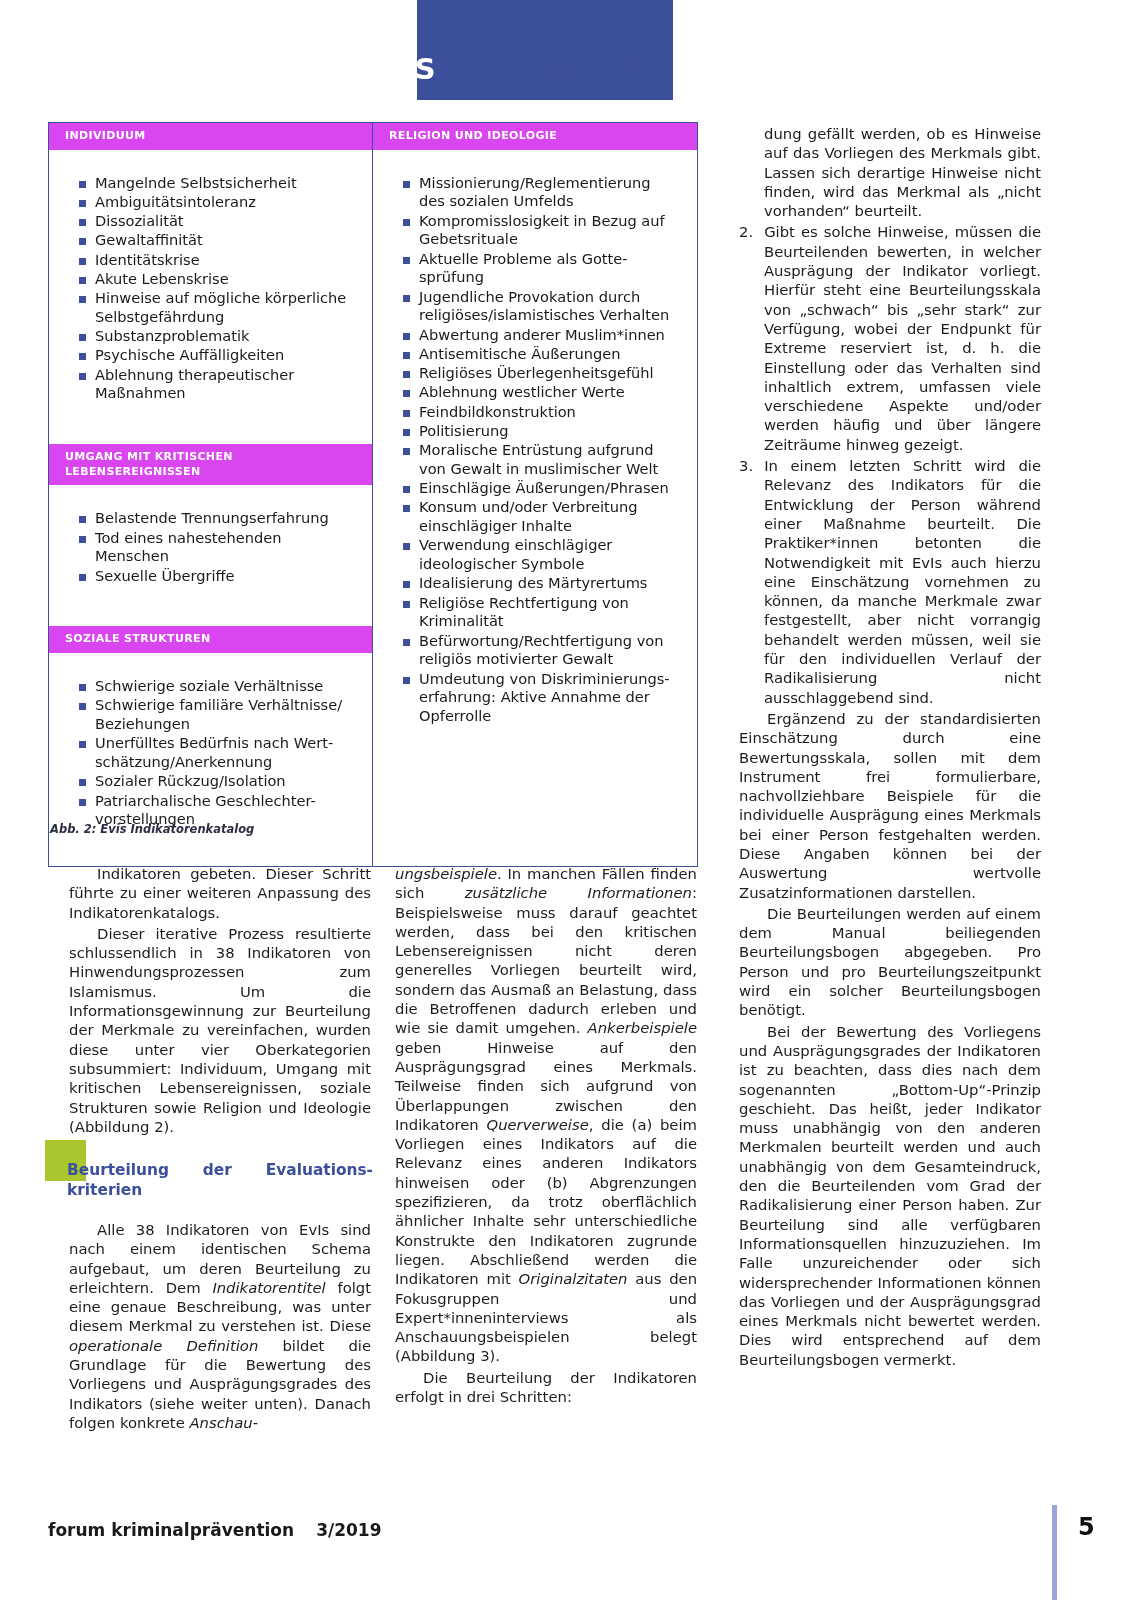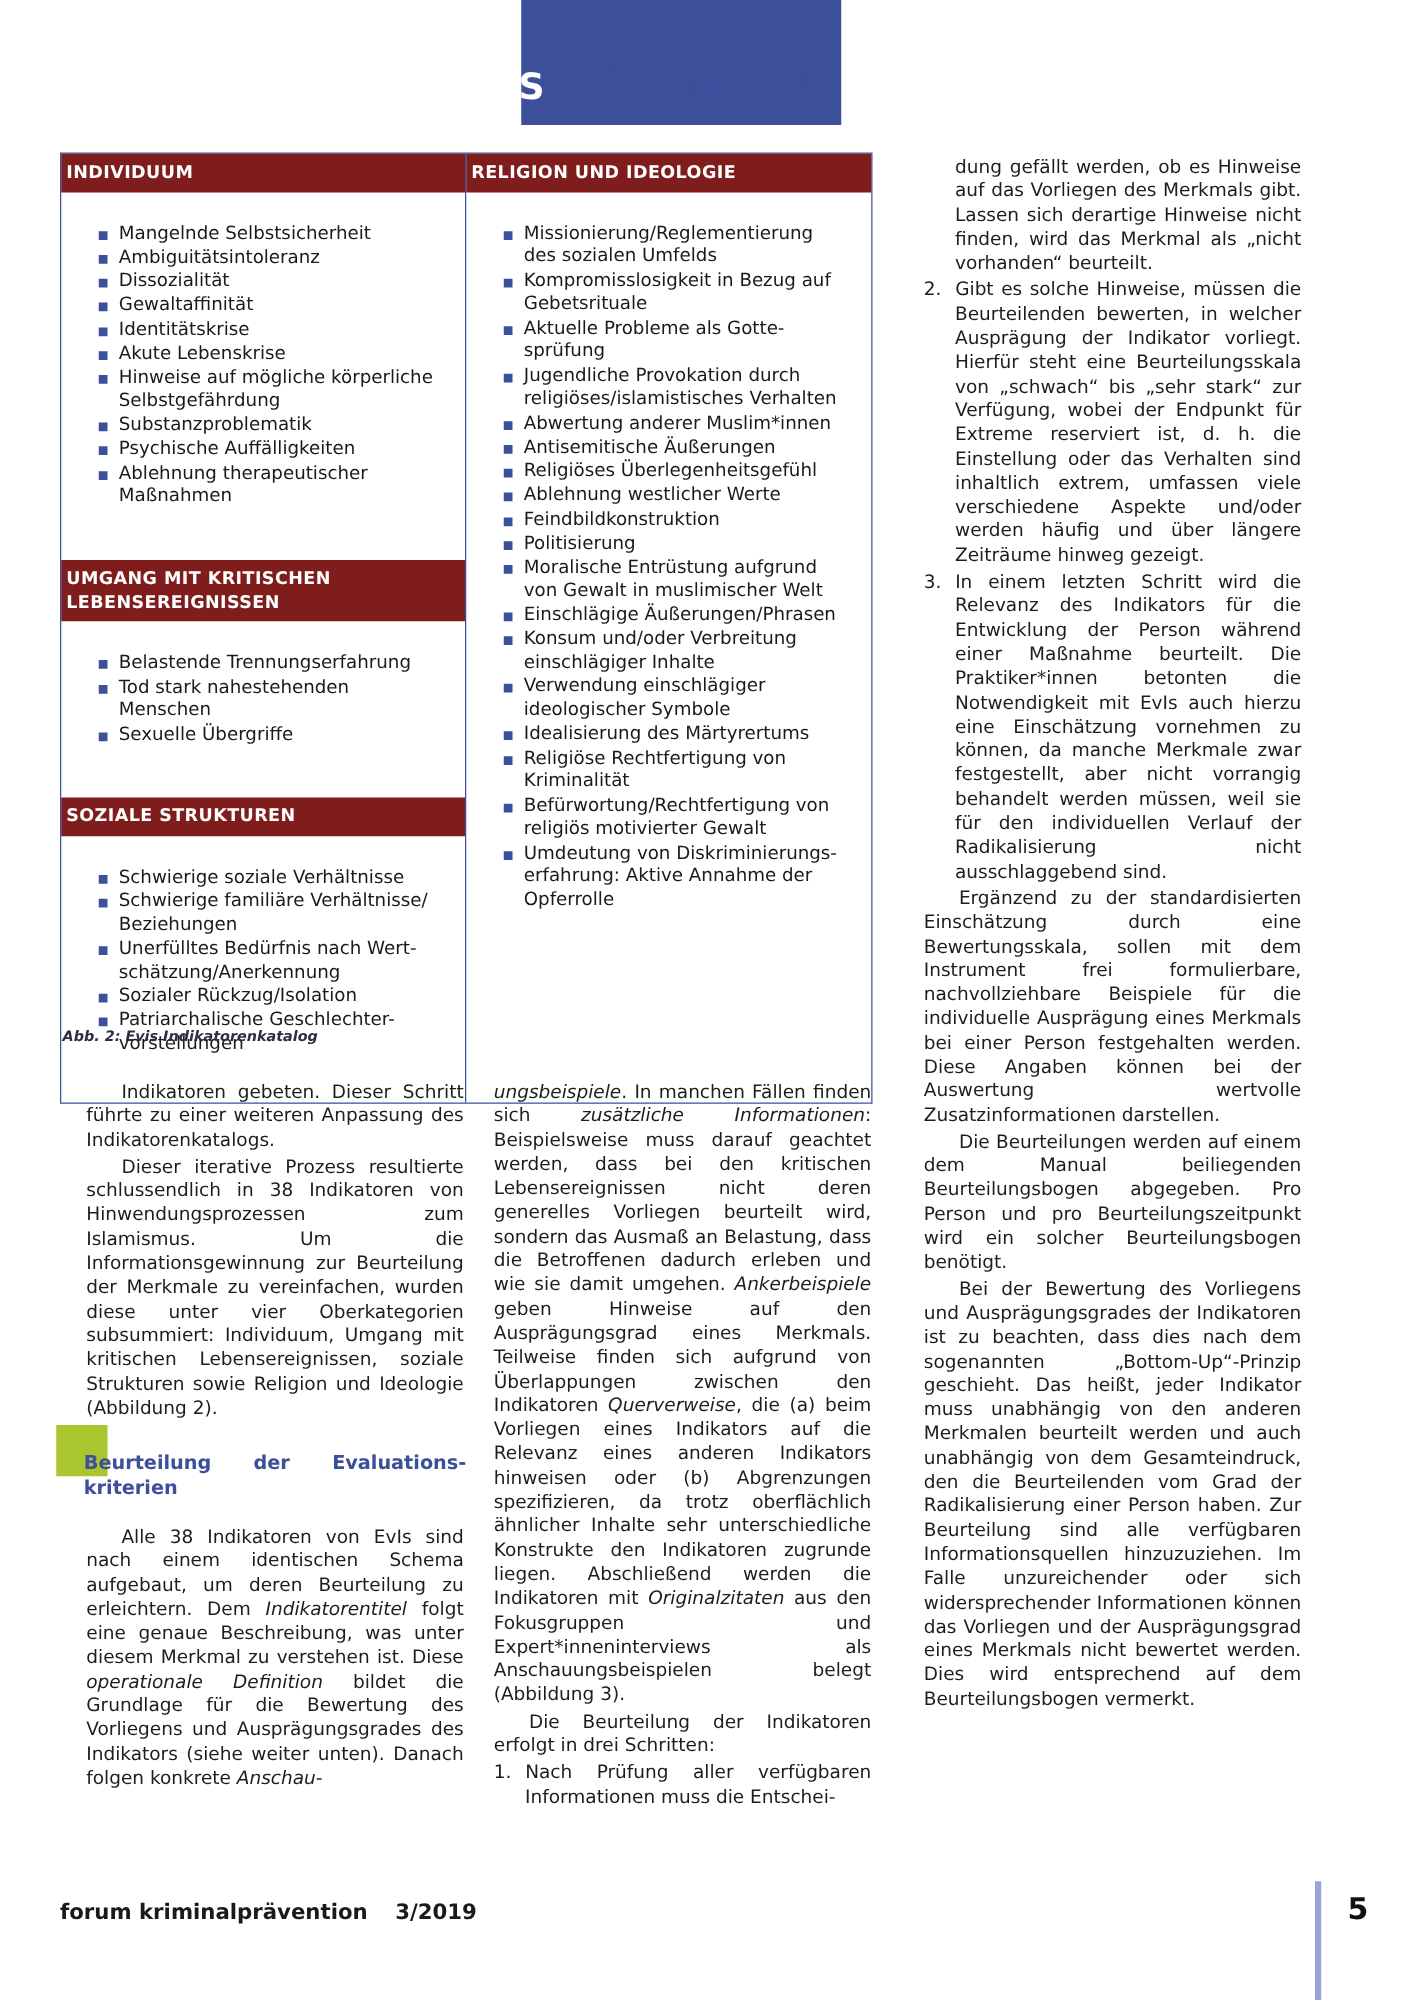--- a/index.html
+++ b/index.html
@@ -43,26 +43,26 @@
     display: flex;
     background: #ffffff;
   }
   .fig-col {
     width: 325px;
     border-right: 1.5px solid #3c4f9b;
   }
   .fig-col:last-child { border-right: none; }
 
   .sec-head {
-    background: #7f1d1d;
+    background: #d946ef;
     color: #ffffff;
-    font-size: 14px;
+    font-size: 11px;
     font-weight: bold;
     letter-spacing: 0.35px;
-    padding: 6px 10px 6px 4px;
+    padding: 6px 10px 6px 16px;
     line-height: 1.33;
   }
   .sec-body {
     padding: 7px 8px 10px 12px;
   }
   .sec-body ul {
     list-style: none;
     margin: 17px;
     padding: 0;
   }
@@ -179,21 +179,21 @@
           <li>Substanzproblematik</li>
           <li>Psychische Auffälligkeiten</li>
           <li>Ablehnung therapeutischer Maßnahmen</li>
         </ul>
       </div>
       <div class="fig-gap"></div>
       <div class="sec-head">UMGANG MIT KRITISCHEN LEBENSEREIGNISSEN</div>
       <div class="sec-body">
         <ul>
           <li>Belastende Trennungserfahrung</li>
-          <li>Tod stark nahestehenden Menschen</li>
+          <li>Tod eines nahestehenden Menschen</li>
           <li>Sexuelle Übergriffe</li>
         </ul>
       </div>
       <div class="fig-gap"></div>
       <div class="sec-head">SOZIALE STRUKTUREN</div>
       <div class="sec-body">
         <ul>
           <li>Schwierige soziale Verhältnisse</li>
           <li>Schwierige familiäre Verhältnisse/ Beziehungen</li>
           <li>Unerfülltes Bedürfnis nach Wert-schätzung/Anerkennung</li>
@@ -239,21 +239,20 @@
     <div class="swatch"></div>
     <div class="ktext">Beurteilung der Evaluations­kriterien</div>
   </div>
 
   <p class="indent"><span>Alle 38 Indikatoren von EvIs sind nach einem identischen Schema aufgebaut, um deren Beurteilung zu erleichtern. Dem </span><i>Indikatorentitel</i><span> folgt eine genaue Beschreibung, was unter diesem Merkmal zu verstehen ist. Diese </span><i>operationale Definition</i><span> bildet die Grundlage für die Bewertung des Vorliegens und Ausprägungsgrades des Indikators (siehe weiter unten). Danach folgen konkrete </span><i>Anschau-</i></p>
 </div>
 
 <div class="col" id="col2">
   <p><i>ungsbeispiele</i><span>. In manchen Fällen finden sich </span><i>zusätzliche Informationen</i><span>: Beispielsweise muss darauf geachtet werden, dass bei den kritischen Lebensereignissen nicht deren generelles Vorliegen beurteilt wird, sondern das Ausmaß an Belastung, dass die Betroffenen dadurch erleben und wie sie damit umgehen. </span><i>Ankerbeispiele</i><span> geben Hinweise auf den Ausprägungsgrad eines Merkmals. Teilweise finden sich aufgrund von Überlappungen zwischen den Indikatoren </span><i>Querverweise</i><span>, die (a) beim Vorliegen eines Indikators auf die Relevanz eines anderen Indikators hinweisen oder (b) Abgrenzungen spezifizieren, da trotz oberflächlich ähnlicher Inhalte sehr unterschiedliche Konstrukte den Indikatoren zugrunde liegen. Abschließend werden die Indikatoren mit </span><i>Originalzitaten</i><span> aus den Fokusgruppen und Expert*inneninterviews als Anschauungsbeispielen belegt (Abbildung 3).</span></p>
   <p class="indent">Die Beurteilung der Indikatoren erfolgt in drei Schritten:</p>
-  <p class="hang"><span class="num">1.</span><span>Nach Prüfung aller verfügbaren Informationen muss die Entschei-</span></p>
 </div>
 
 <div class="col" id="col3">
   <p class="hang">dung gefällt werden, ob es Hinweise auf das Vorliegen des Merkmals gibt. Lassen sich derartige Hinweise nicht finden, wird das Merkmal als „nicht vorhanden“ beurteilt.</p>
   <p class="hang"><span class="num">2.</span><span>Gibt es solche Hinweise, müssen die Beurteilenden bewerten, in welcher Ausprägung der Indikator vorliegt. Hierfür steht eine Beurteilungsskala von „schwach“ bis „sehr stark“ zur Verfügung, wobei der Endpunkt für Extreme reserviert ist, d. h. die Einstellung oder das Verhalten sind inhaltlich extrem, umfassen viele verschiedene Aspekte und/oder werden häufig und über längere Zeiträume hinweg gezeigt.</span></p>
   <p class="hang"><span class="num">3.</span><span>In einem letzten Schritt wird die Relevanz des Indikators für die Entwicklung der Person während einer Maßnahme beurteilt. Die Praktiker*innen betonten die Notwendigkeit mit EvIs auch hierzu eine Einschätzung vornehmen zu können, da manche Merkmale zwar festgestellt, aber nicht vorrangig behandelt werden müssen, weil sie für den individuellen Verlauf der Radikalisierung nicht ausschlaggebend sind.</span></p>
   <p class="indent">Ergänzend zu der standardisierten Einschätzung durch eine Bewertungsskala, sollen mit dem Instrument frei formulierbare, nachvollziehbare Beispiele für die individuelle Ausprägung eines Merkmals bei einer Person festgehalten werden. Diese Angaben können bei der Auswertung wertvolle Zusatzinformationen darstellen.</p>
   <p class="indent">Die Beurteilungen werden auf einem dem Manual beiliegenden Beurteilungsbogen abgegeben. Pro Person und pro Beurteilungszeitpunkt wird ein solcher Beurteilungsbogen benötigt.</p>
   <p class="indent">Bei der Bewertung des Vorliegens und Ausprägungsgrades der Indikatoren ist zu beachten, dass dies nach dem sogenannten „Bottom-Up“-Prinzip geschieht. Das heißt, jeder Indikator muss unabhängig von den anderen Merkmalen beurteilt werden und auch unabhängig von dem Gesamteindruck, den die Beurteilenden vom Grad der Radikalisierung einer Person haben. Zur Beurteilung sind alle verfügbaren Informationsquellen hinzuzuziehen. Im Falle unzureichender oder sich widersprechender Informationen können das Vorliegen und der Ausprägungsgrad eines Merkmals nicht bewertet werden. Dies wird entsprechend auf dem Beurteilungsbogen vermerkt.</p>
 </div>

